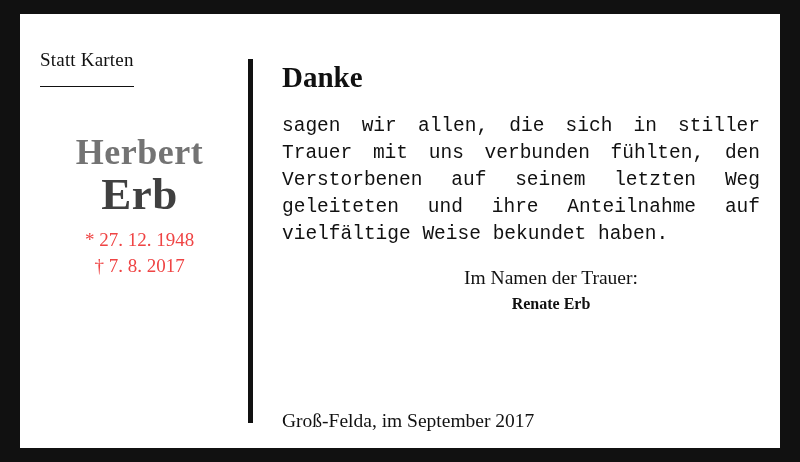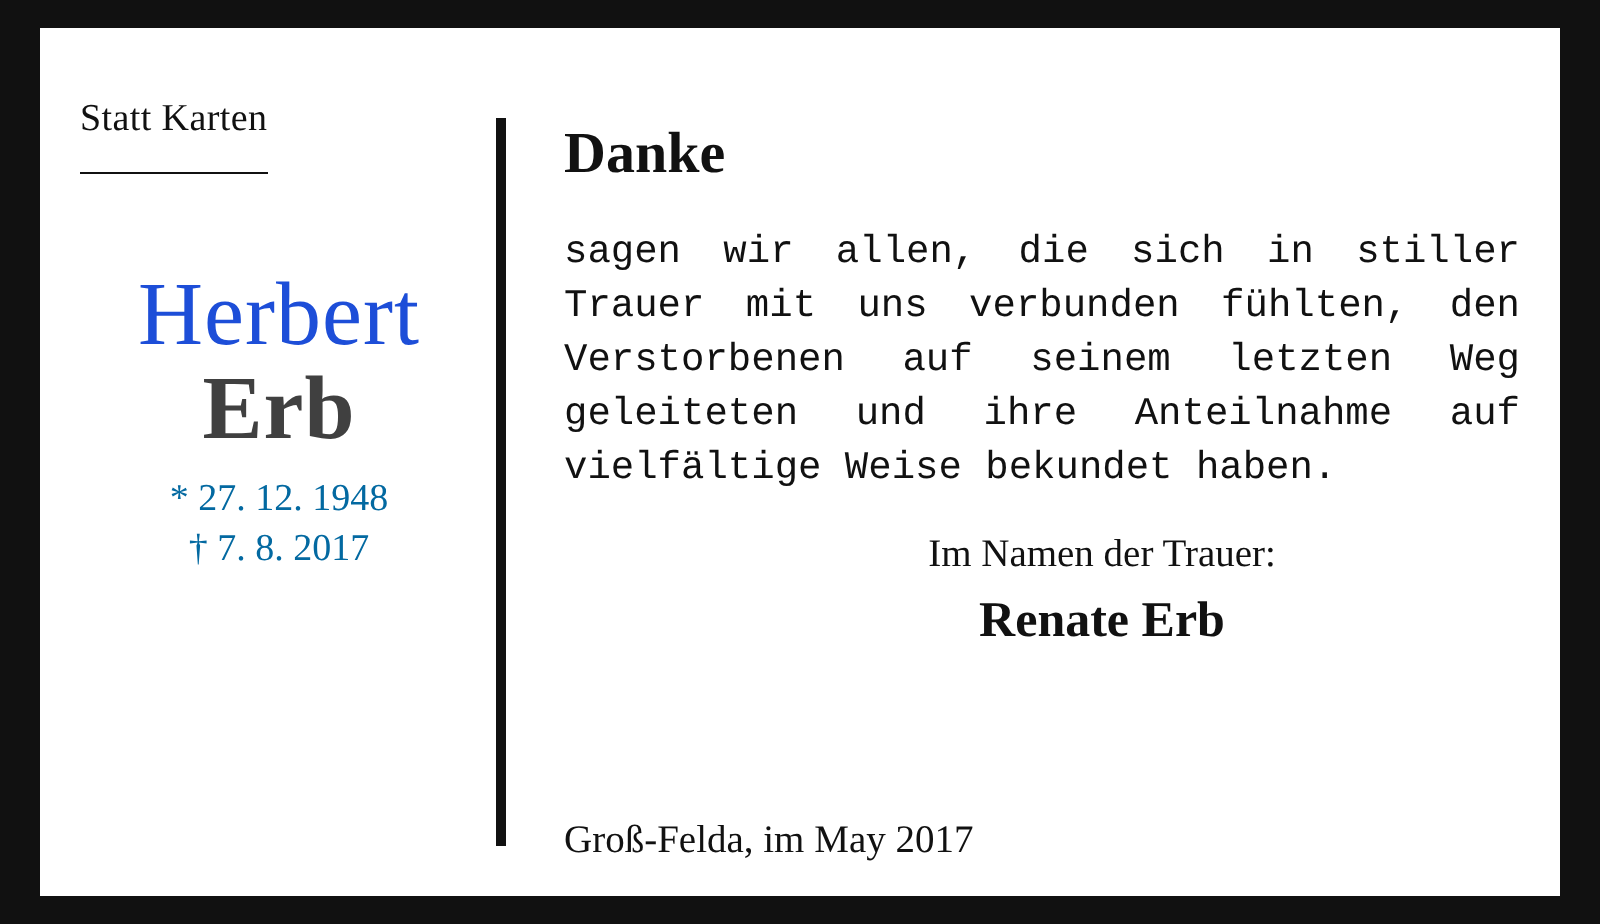--- a/index.html
+++ b/index.html
@@ -61,39 +61,39 @@
   
   .left-col {
     position: absolute;
     left: 12px;
     top: 120px;
     width: 215px;
     text-align: center;
   }
   .deceased-name-line1 {
     font-family: "Liberation Serif", serif;
-    font-size: 45px;
-    font-weight: normal;
-    color: #1d4ed8;
+    font-size: 36px;
+    font-weight: bold;
+    color: #737373;
     line-height: 1.04;
     letter-spacing: 0.5px;
   }
   .deceased-name-line2 {
     font-family: "Liberation Serif", serif;
     font-size: 45px;
     font-weight: bold;
     color: #404040;
     line-height: 1.04;
     letter-spacing: 0.5px;
   }
   .dates {
     margin-top: 9px;
     font-family: "Liberation Serif", serif;
     font-size: 19px;
-    color: #0369a1;
+    color: #ef4444;
     line-height: 1.35;
   }
 
   
   .divider {
     position: absolute;
     left: 228px;
     top: 45px;
     width: 5px;
     height: 364px;
@@ -132,21 +132,21 @@
     padding-left: 60px;
   }
   .family-line {
     font-family: "Liberation Serif", serif;
     font-size: 19.5px;
     color: #111111;
     line-height: 1.35;
   }
   .family-name {
     font-family: "Liberation Serif", serif;
-    font-size: 25px;
+    font-size: 16px;
     font-weight: bold;
     color: #111111;
     line-height: 1.5;
   }
 
   .place-date {
     position: absolute;
     left: 262px;
     top: 396px;
     font-family: "Liberation Serif", serif;
@@ -176,17 +176,17 @@
 
       <div class="right-col">
         <div class="danke-heading">Danke</div>
         <div class="para">sagen wir allen, die sich in stiller Trauer mit uns verbunden fühlten, den Verstorbenen auf seinem letzten Weg geleiteten und ihre Anteilnahme auf vielfältige Weise bekundet haben.</div>
         <div class="family-block">
           <div class="family-line">Im Namen der Trauer:</div>
           <div class="family-name">Renate Erb</div>
         </div>
       </div>
 
-      <div class="place-date">Groß-Felda, im May 2017</div>
+      <div class="place-date">Groß-Felda, im September 2017</div>
 
     </div>
   </div>
 </div>
 
 </body></html>

